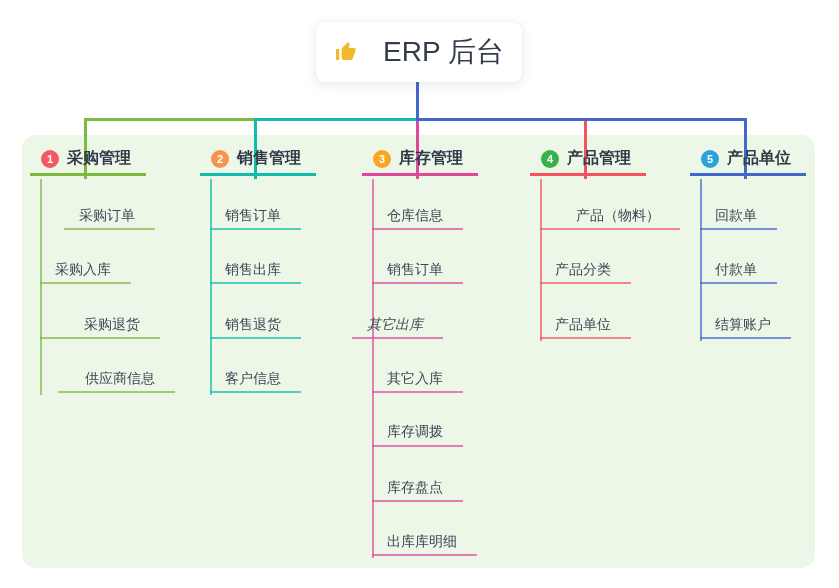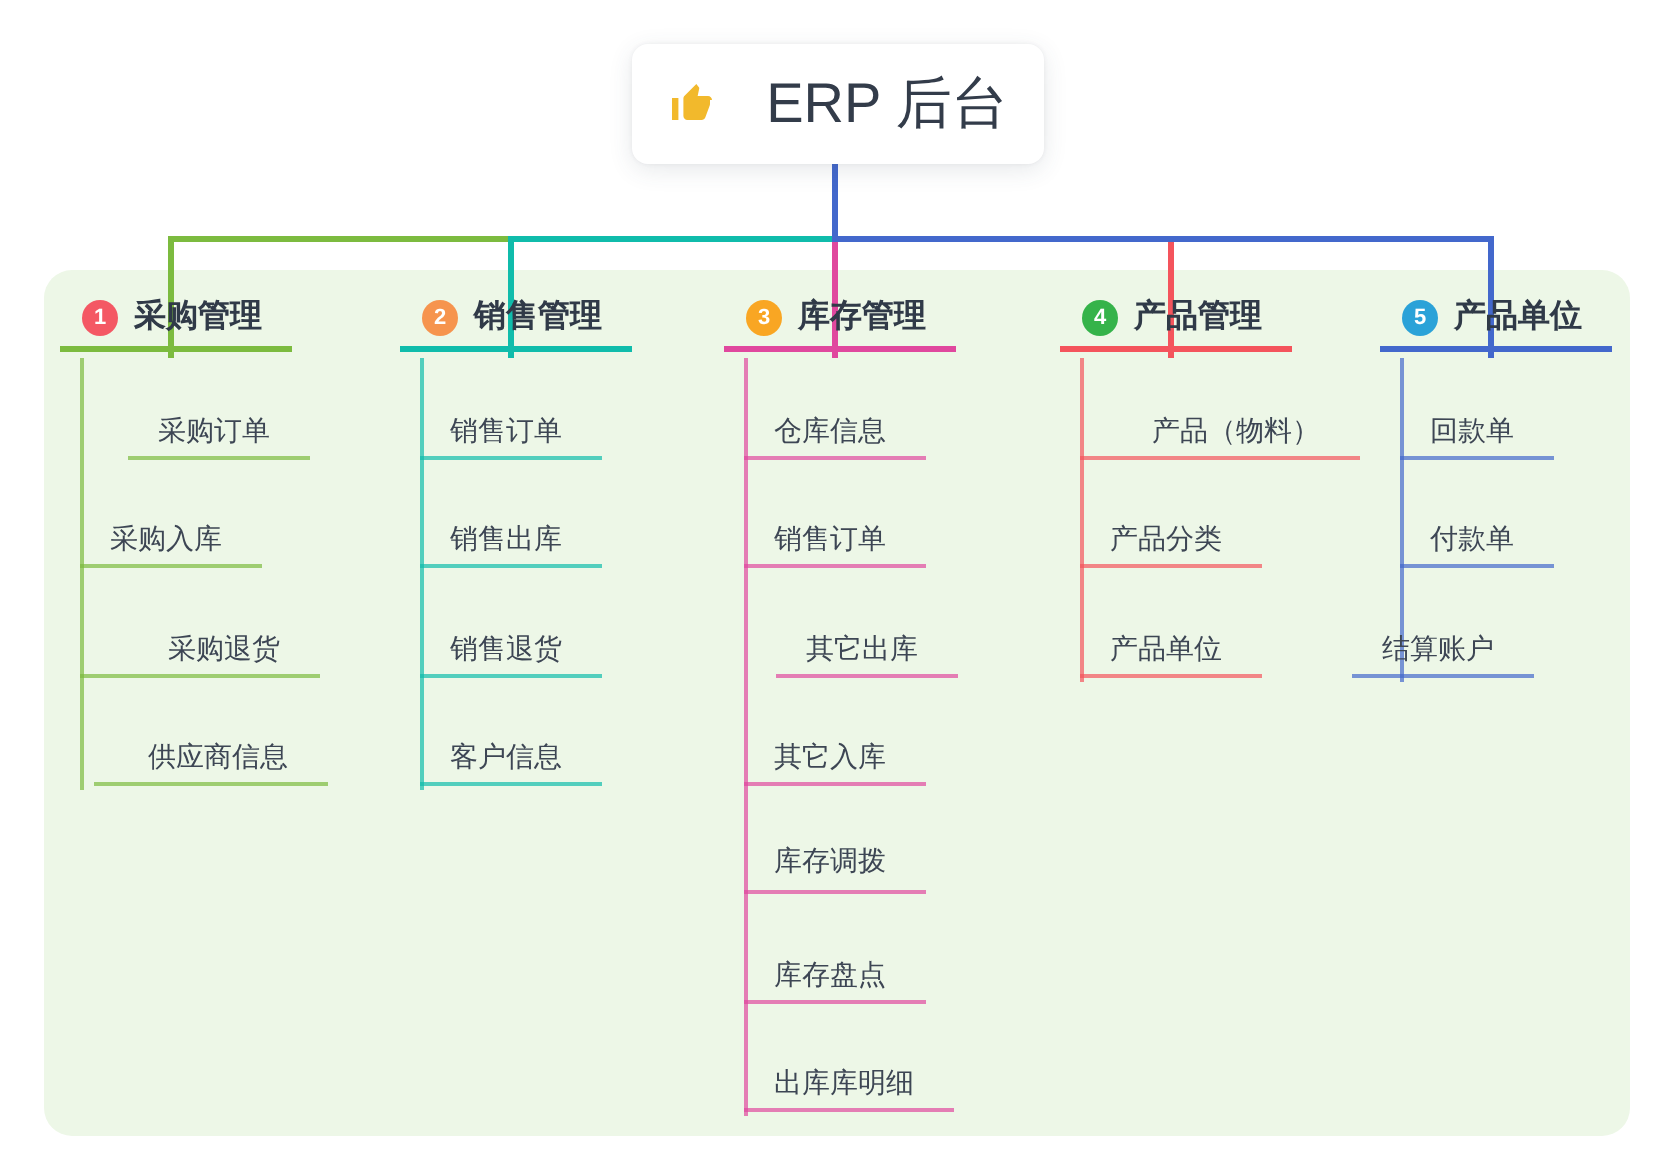--- a/index.html
+++ b/index.html
@@ -110,48 +110,48 @@
   </div>
 
   <div id="branches">
       <div class="branch-title" style="left: 30px; top: 144px; border-bottom: 3px solid rgb(124, 187, 63);">
         <span class="badge" style="background: rgb(244, 88, 100);">1</span>
         <span>采购管理</span>
       </div>
       <div class="child-node" style="left: 40px; top: 200px; border-bottom: 2px solid rgba(124, 187, 63, 0.7); margin-left: 24px;">采购订单</div>
       <div class="child-node" style="left: 40px; top: 254px; border-bottom: 2px solid rgba(124, 187, 63, 0.7);">采购入库</div>
       <div class="child-node" style="left: 40px; top: 309px; border-bottom: 2px solid rgba(124, 187, 63, 0.7); padding-left: 44px;">采购退货</div>
-      <div class="child-node" style="left: 47px; top: 363px; border-bottom: 2px solid rgba(124, 187, 63, 0.7); padding-left: 27px;">供应商信息</div>
+      <div class="child-node" style="left: 58px; top: 363px; border-bottom: 2px solid rgba(124, 187, 63, 0.7); padding-left: 27px;">供应商信息</div>
       <div class="branch-title" style="left: 200px; top: 144px; border-bottom: 3px solid rgb(16, 188, 171);">
         <span class="badge" style="background: rgb(246, 148, 78);">2</span>
         <span>销售管理</span>
       </div>
       <div class="child-node" style="left: 210px; top: 200px; border-bottom: 2px solid rgba(16, 188, 171, 0.7);">销售订单</div>
       <div class="child-node" style="left: 210px; top: 254px; border-bottom: 2px solid rgba(16, 188, 171, 0.7);">销售出库</div>
       <div class="child-node" style="left: 210px; top: 309px; border-bottom: 2px solid rgba(16, 188, 171, 0.7);">销售退货</div>
       <div class="child-node" style="left: 210px; top: 363px; border-bottom: 2px solid rgba(16, 188, 171, 0.7);">客户信息</div>
       <div class="branch-title" style="left: 362px; top: 144px; border-bottom: 3px solid rgb(224, 72, 158);">
         <span class="badge" style="background: rgb(249, 166, 35);">3</span>
         <span>库存管理</span>
       </div>
       <div class="child-node" style="left: 372px; top: 200px; border-bottom: 2px solid rgba(224, 72, 158, 0.7);">仓库信息</div>
       <div class="child-node" style="left: 372px; top: 254px; border-bottom: 2px solid rgba(224, 72, 158, 0.7);">销售订单</div>
-      <div class="child-node" style="left: 388px; top: 309px; border-bottom: 2px solid rgba(224, 72, 158, 0.7);">其它出库</div>
+      <div class="child-node" style="left: 352px; top: 309px; border-bottom: 2px solid rgba(224, 72, 158, 0.7); font-style: italic;">其它出库</div>
       <div class="child-node" style="left: 372px; top: 363px; border-bottom: 2px solid rgba(224, 72, 158, 0.7);">其它入库</div>
       <div class="child-node" style="left: 372px; top: 417px; border-bottom: 2px solid rgba(224, 72, 158, 0.7); font-family: Liberation Serif, serif;">库存调拨</div>
       <div class="child-node" style="left: 372px; top: 472px; border-bottom: 2px solid rgba(224, 72, 158, 0.7);">库存盘点</div>
       <div class="child-node" style="left: 372px; top: 526px; border-bottom: 2px solid rgba(224, 72, 158, 0.7);">出库库明细</div>
       <div class="branch-title" style="left: 530px; top: 144px; border-bottom: 3px solid rgb(244, 84, 92);">
         <span class="badge" style="background: rgb(53, 179, 74);">4</span>
         <span>产品管理</span>
       </div>
       <div class="child-node" style="left: 540px; top: 200px; border-bottom: 2px solid rgba(244, 84, 92, 0.7); padding-left: 36px;">产品（物料）</div>
       <div class="child-node" style="left: 540px; top: 254px; border-bottom: 2px solid rgba(244, 84, 92, 0.7);">产品分类</div>
       <div class="child-node" style="left: 540px; top: 309px; border-bottom: 2px solid rgba(244, 84, 92, 0.7);">产品单位</div>
       <div class="branch-title" style="left: 690px; top: 144px; border-bottom: 3px solid rgb(67, 104, 204);">
         <span class="badge" style="background: rgb(43, 162, 216);">5</span>
         <span>产品单位</span>
       </div>
       <div class="child-node" style="left: 700px; top: 200px; border-bottom: 2px solid rgba(67, 104, 204, 0.7);">回款单</div>
       <div class="child-node" style="left: 700px; top: 254px; border-bottom: 2px solid rgba(67, 104, 204, 0.7);">付款单</div>
-      <div class="child-node" style="left: 676px; top: 309px; border-bottom: 2px solid rgba(67, 104, 204, 0.7);">结算账户</div>
+      <div class="child-node" style="left: 700px; top: 309px; border-bottom: 2px solid rgba(67, 104, 204, 0.7);">结算账户</div>
     </div>
 </div>
 
 </body></html>

